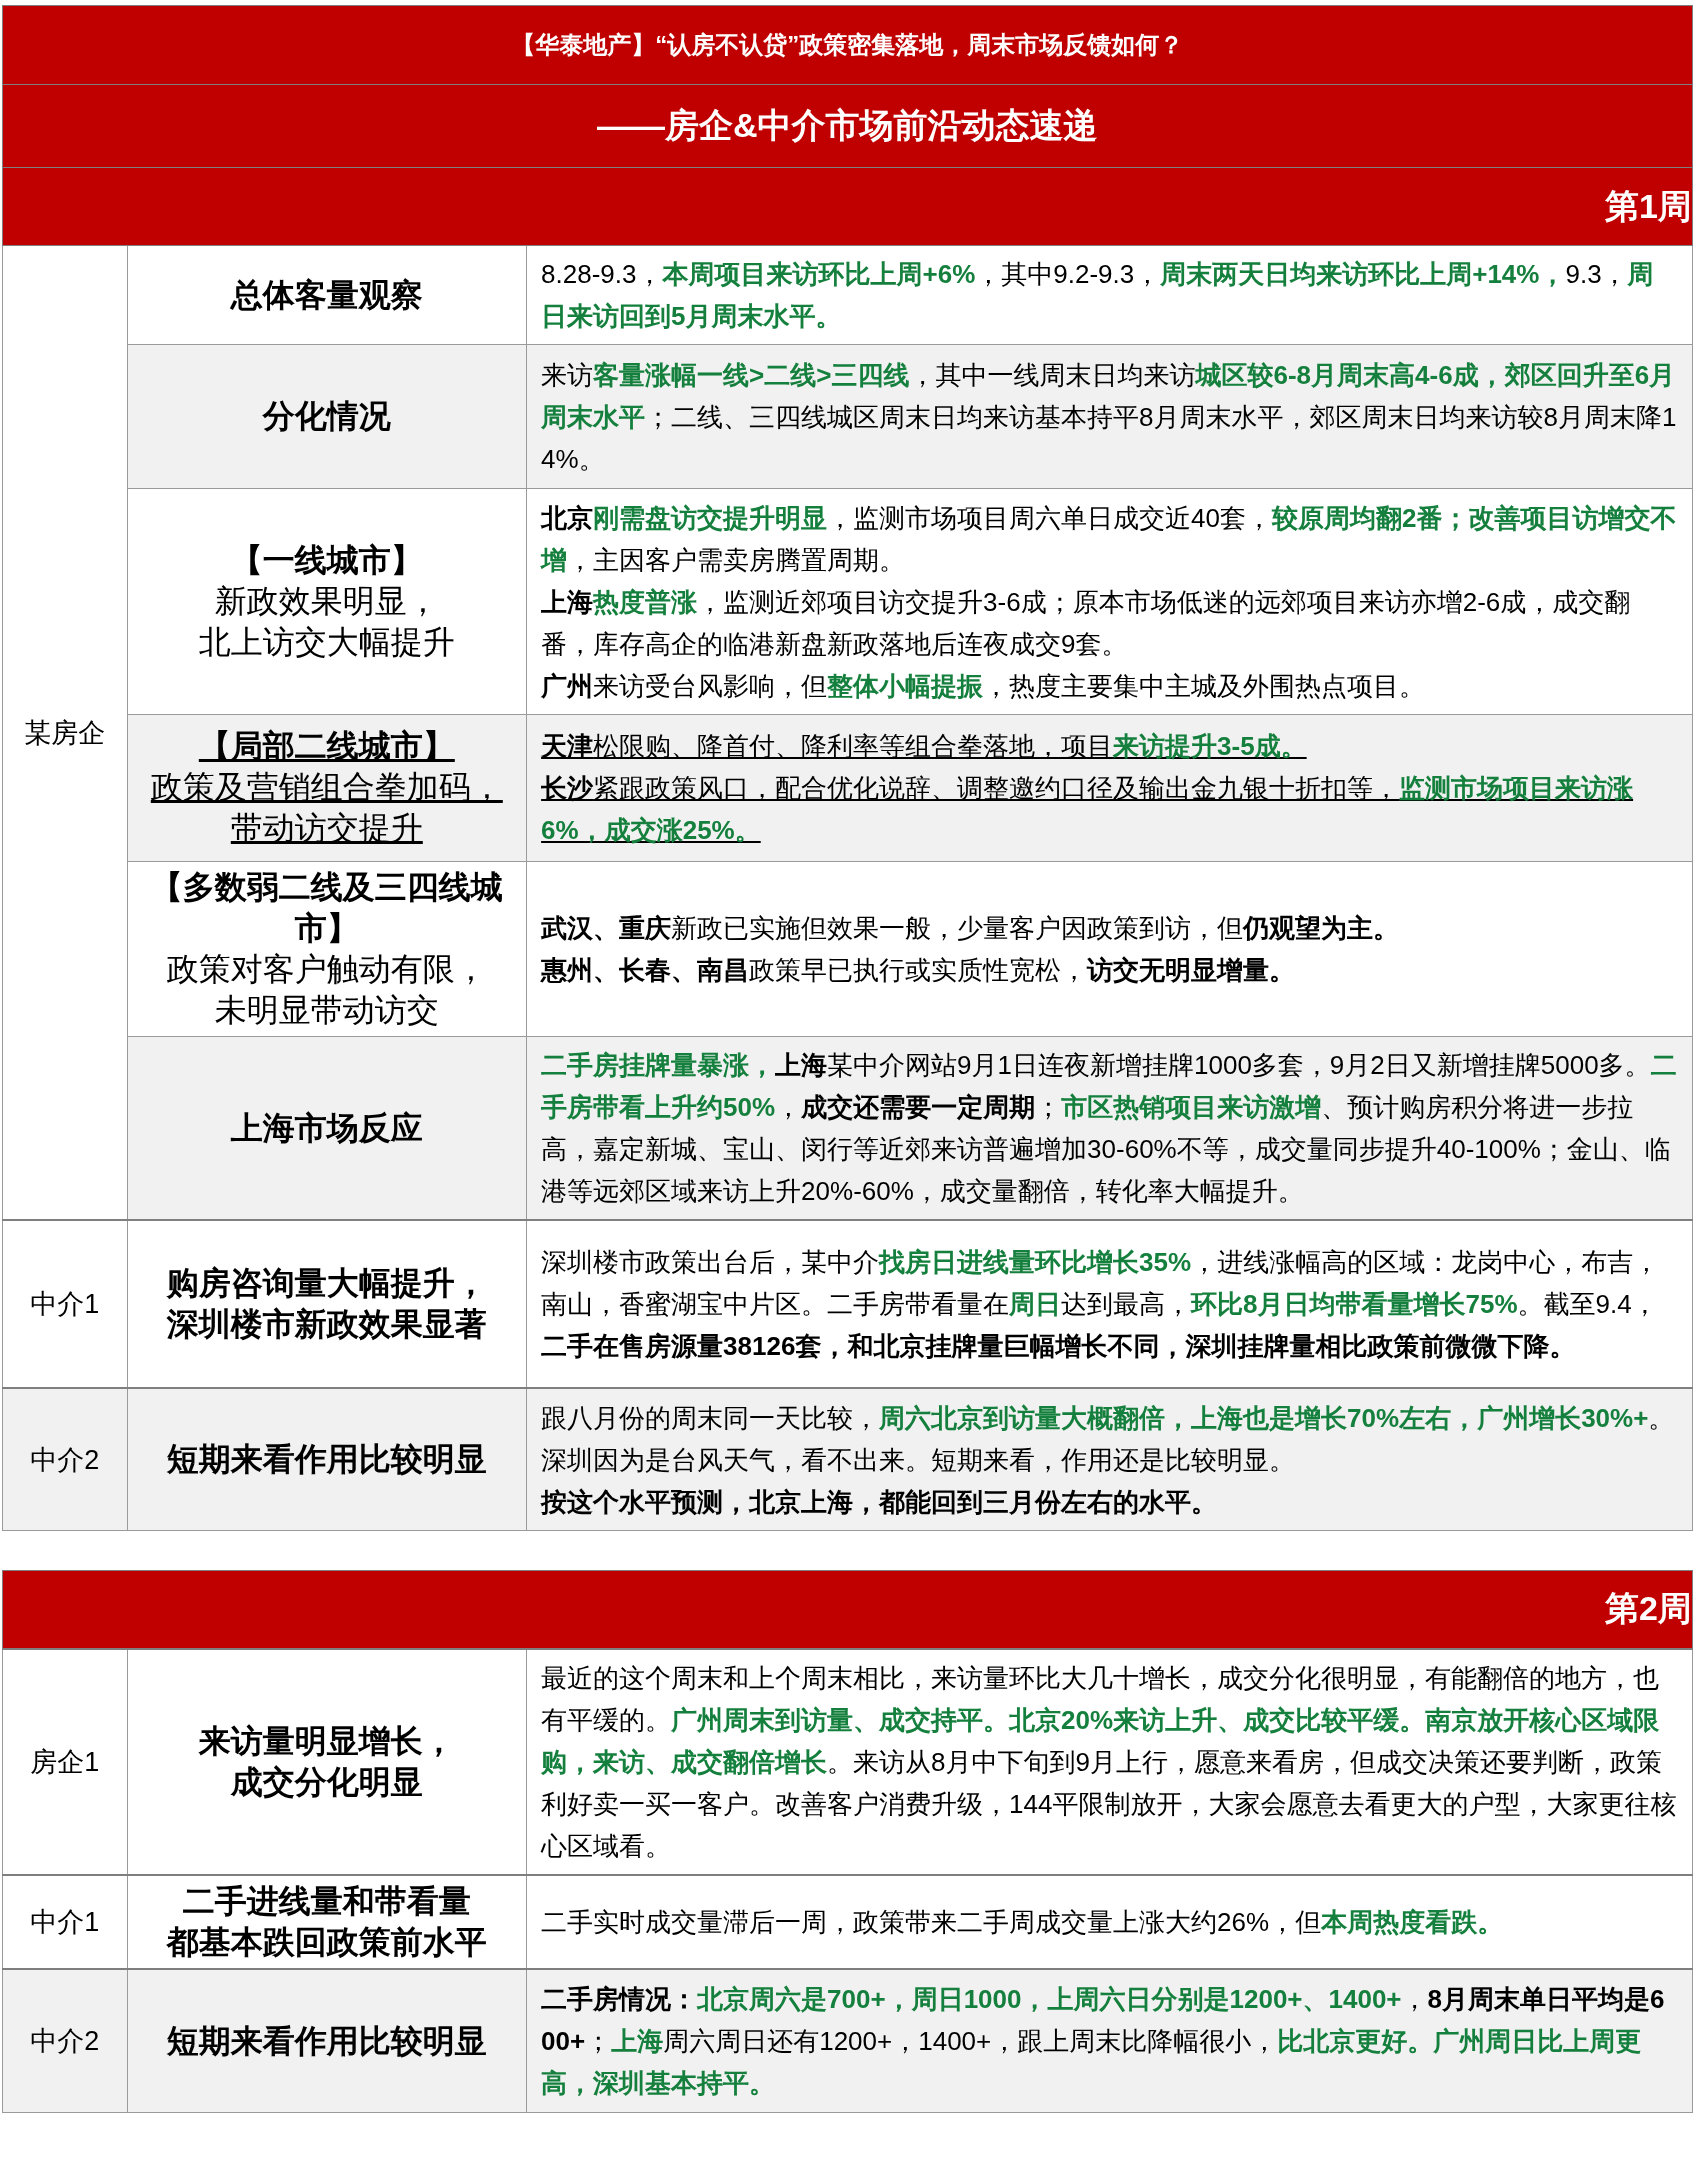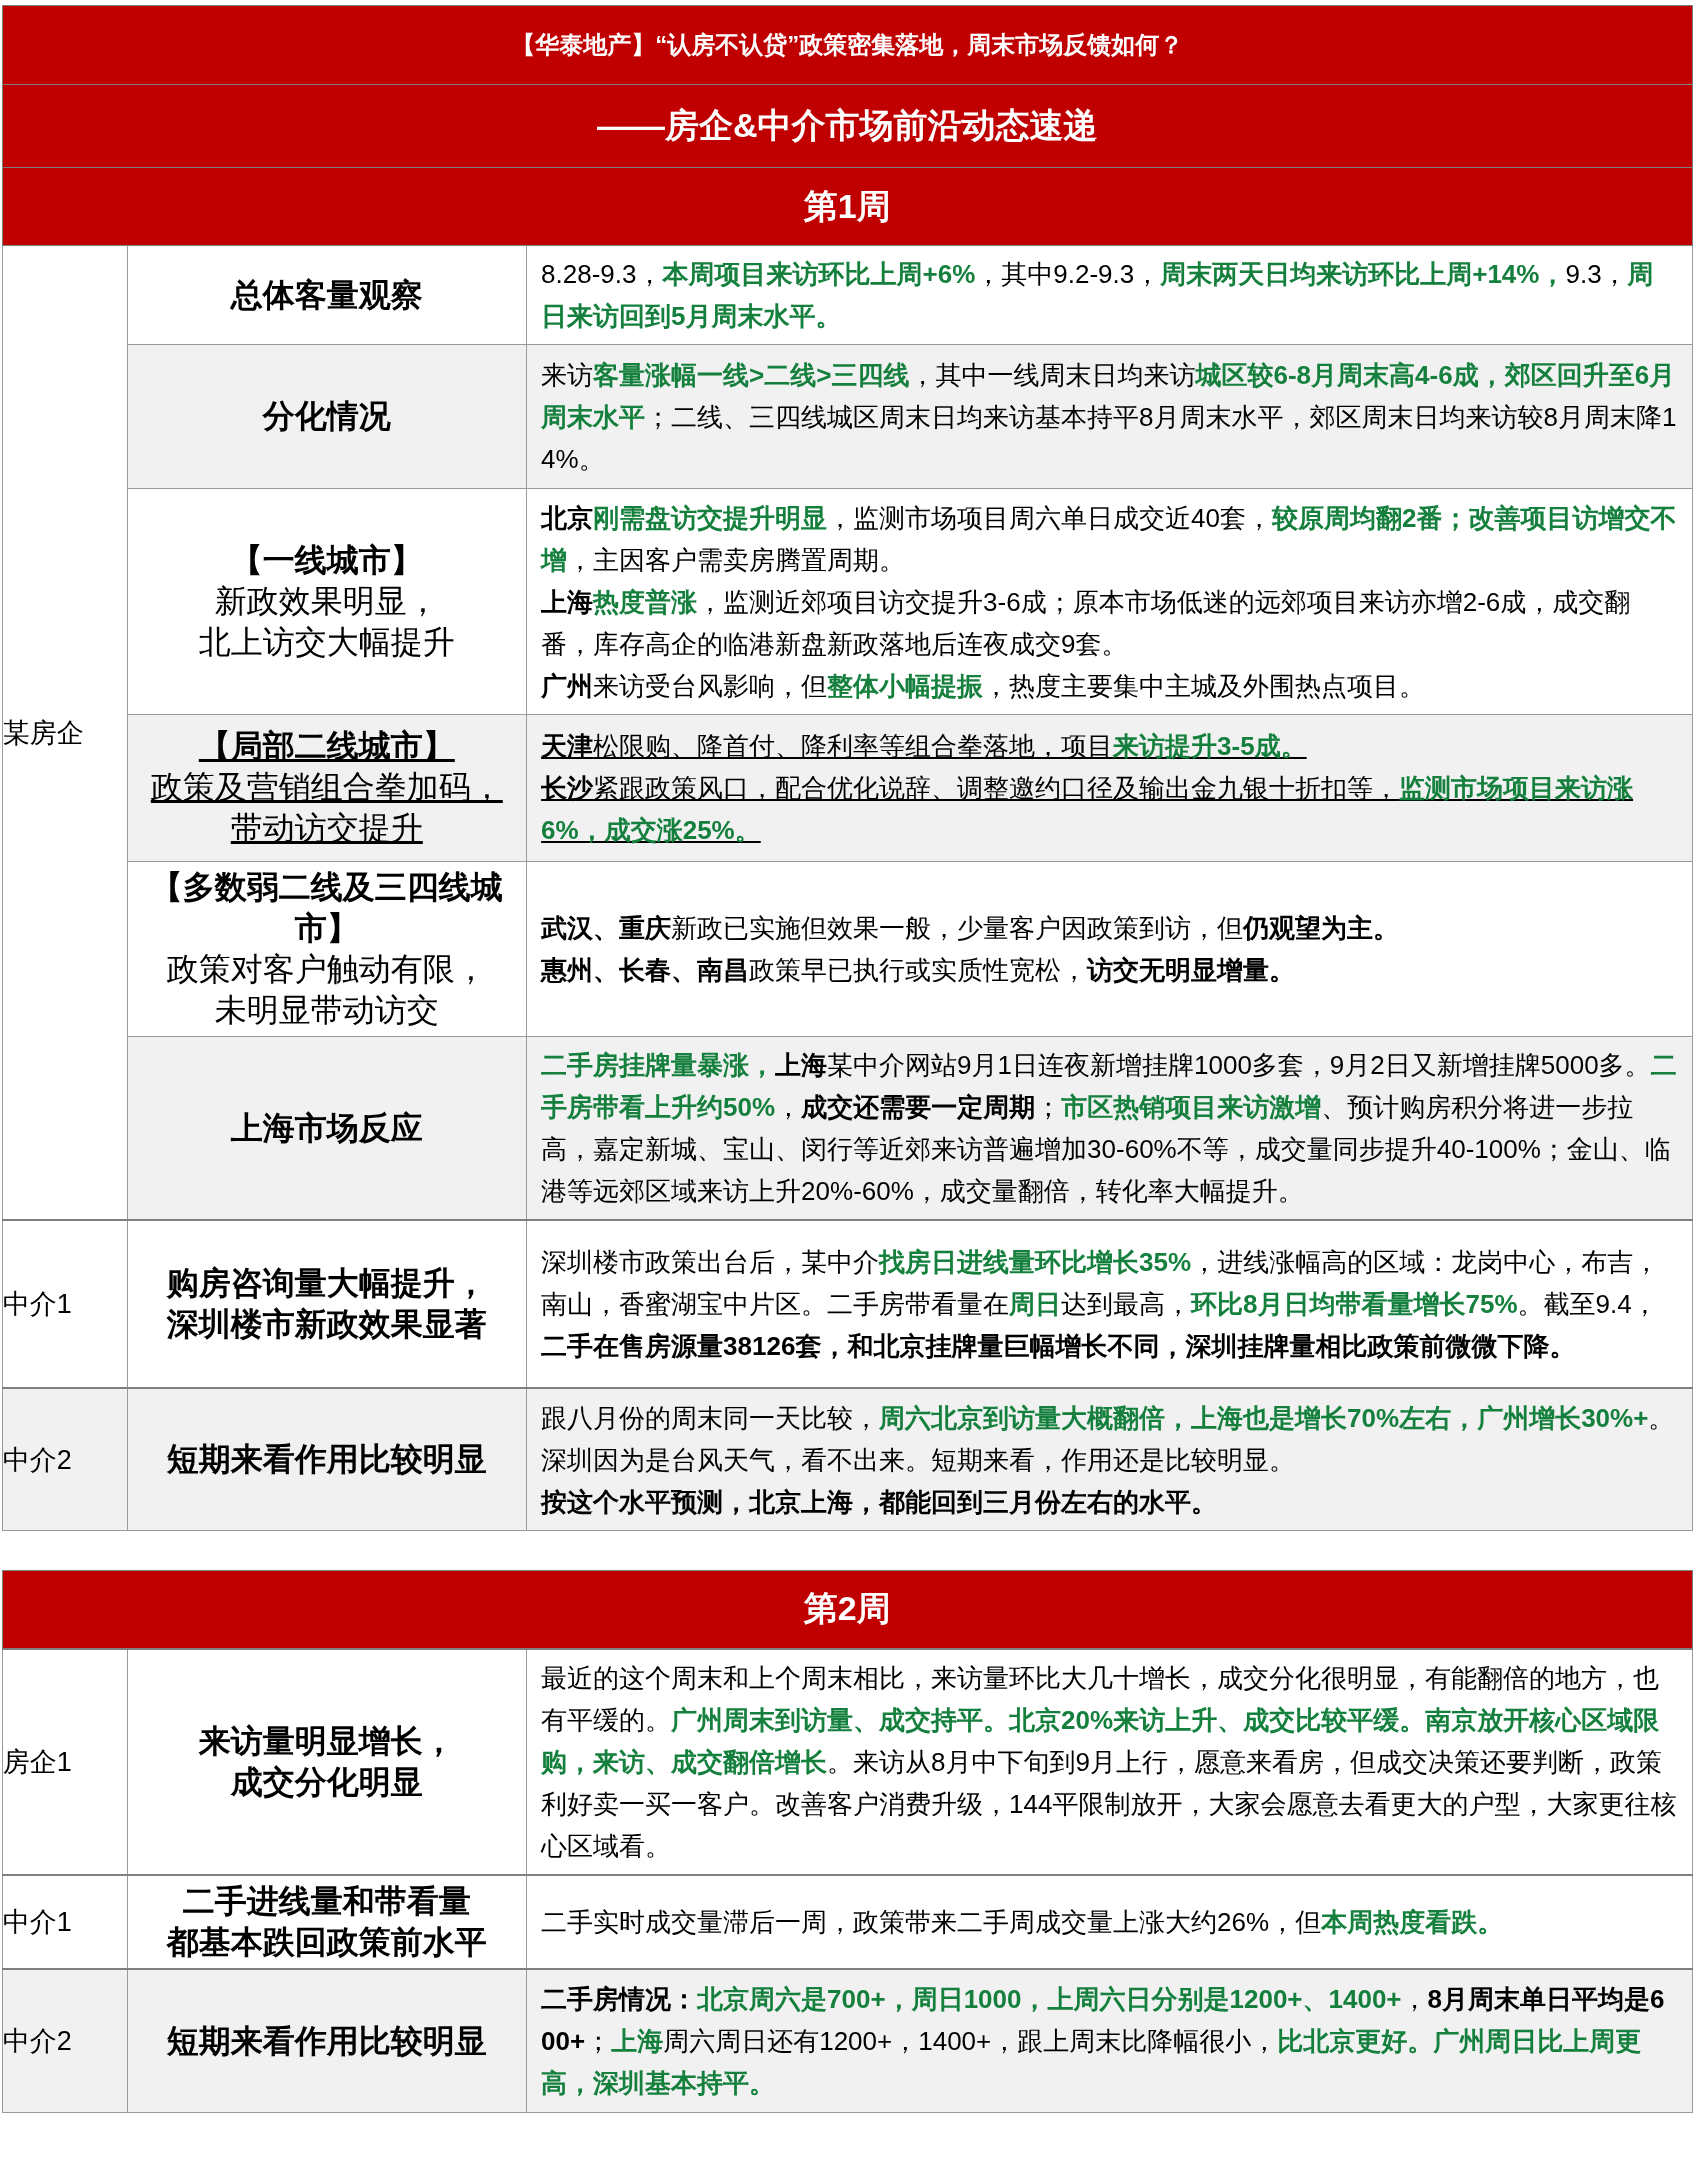--- a/index.html
+++ b/index.html
@@ -4,23 +4,23 @@
 <style>
   html,body{margin:0;padding:0;background:#ffffff;}
   body{width:1693px;font-family:"Liberation Sans","DejaVu Sans",sans-serif;color:#000;}
   .page{width:1693px;padding-top:5.3px;}
   table{border-collapse:collapse;table-layout:fixed;width:1690px;margin-left:1.8px;border:1.8px solid #7f7f7f;}
   td{border:1.8px solid #9a9a9a;vertical-align:middle;padding:0;word-break:break-all;}
   
   td.red-cell{background:#C00000;color:#ffffff;text-align:center;font-weight:bold;border-color:#7f7f7f;}
   td.title-main{font-size:24px;height:78px;}
   td.title-sub{font-size:34px;height:82px;}
-  td.band-cell{font-size:34px;height:77px;}
+  td.band-cell{font-size:34px;height:77px;text-align:right;}
   
-  td.speaker{font-size:27px;background:#ffffff;}
+  td.speaker{text-align:center;font-size:27px;background:#ffffff;}
   
   td.label{text-align:center;font-size:32px;padding:5.3px 3.6px;}
   .lbl-line{line-height:41px;}
   
   td.content{font-size:26px;line-height:42px;padding:7.1px 14.3px;text-align:left;}
   .para{margin:0;}
   .s-n{font-weight:normal;color:#000;}
   .s-b{font-weight:bold;color:#000;}
   .s-r{font-weight:bold;color:#15803d;}
   tr.alt td.label, tr.alt td.content, tr.alt td.speaker-own{background:#F1F1F1;}

